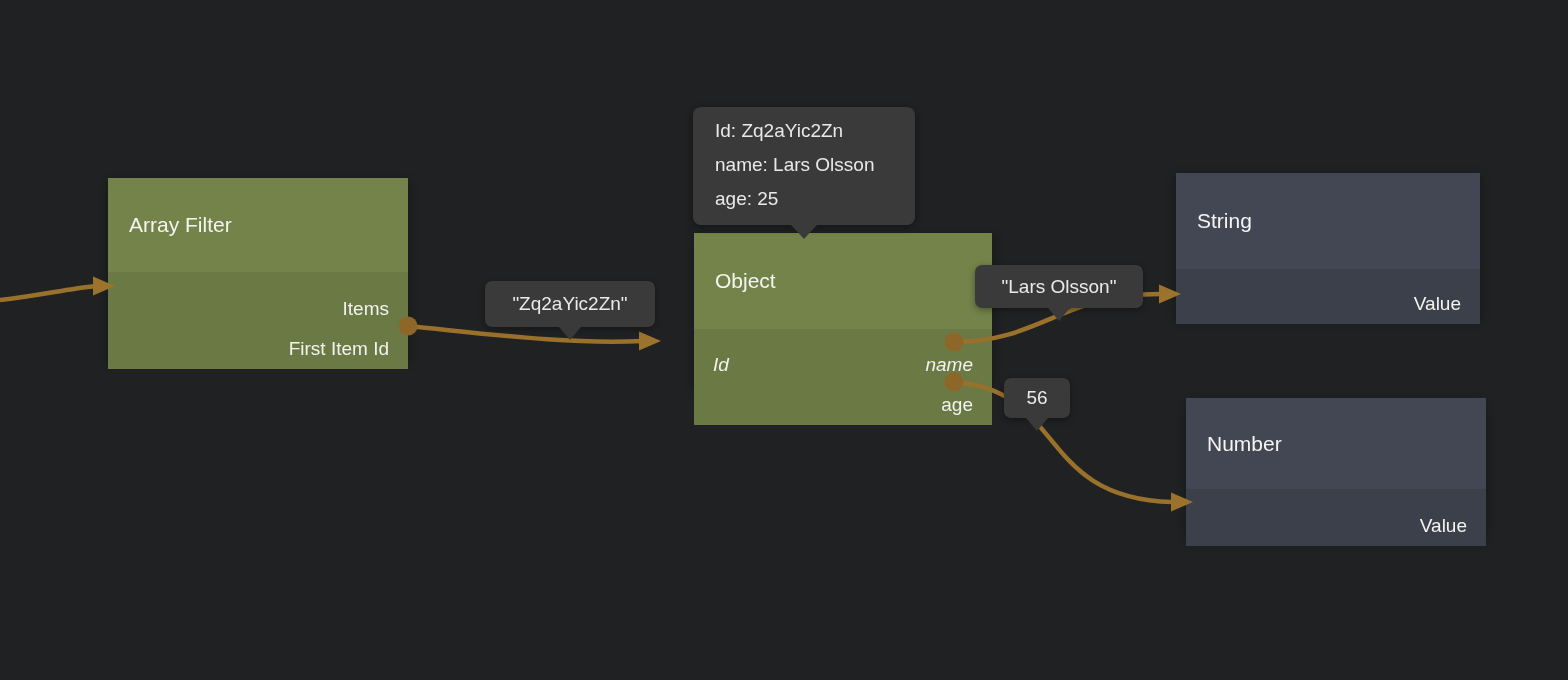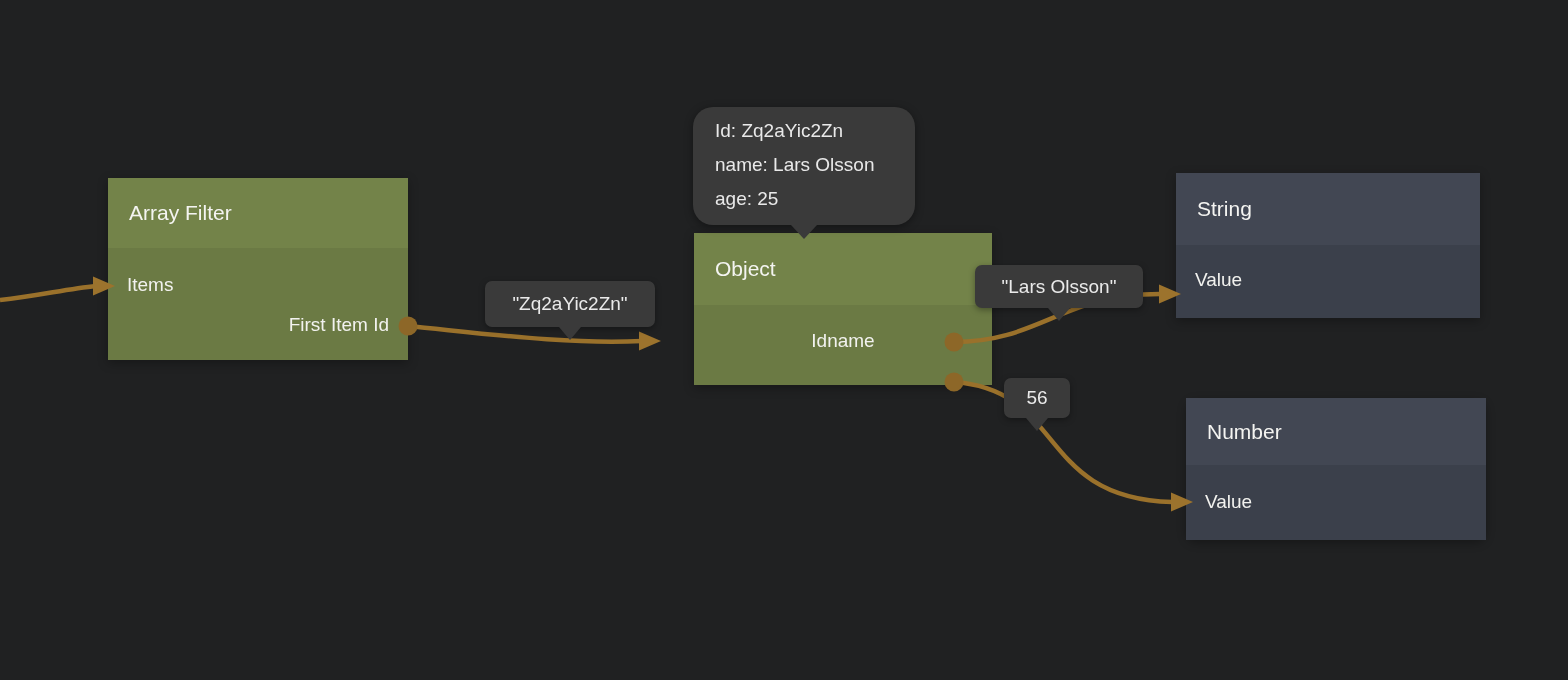--- a/index.html
+++ b/index.html
@@ -1,43 +1,43 @@
 <!DOCTYPE html>
 <html><head>
 <meta charset="utf-8">
 <style>
   html,body{margin:0;padding:0;background:#202122;}
   body{width:1568px;height:680px;overflow:hidden;font-family:"Liberation Sans",sans-serif;}
   .canvas{position:relative;width:1568px;height:680px;background:#202122;}
 
   
   .node{position:absolute;display:flex;flex-direction:column;box-shadow:0 3px 10px rgba(0,0,0,.30);}
-  .node .hd{display:flex;align-items:center;padding:0 21px;font-size:21px;color:#f4f4f1;flex:0 0 auto;}
+  .node .hd{display:flex;align-items:center;padding:12px 21px;font-size:21px;color:#f4f4f1;flex:0 0 auto;}
   .node .bd{flex:1 1 auto;}
   .node.green .hd{background:#738349;}
   .node.green .bd{background:#6b7a44;}
   .node.dark .hd{background:#424753;}
   .node.dark .bd{background:#3b404b;}
   .row{height:40px;display:flex;align-items:center;padding:0 19px;font-size:19px;color:#f2f2ef;}
-  .row.in{justify-content:flex-start;}
+  .row.in{justify-content:flex-end;}
   .row.out{justify-content:flex-end;}
-  .row.both{justify-content:center;}
+  .row.both{justify-content:space-between;font-style:italic;}
 
   
   svg.wires{position:absolute;left:0;top:0;width:1568px;height:680px;z-index:3;pointer-events:none;}
   svg.wires *{pointer-events:auto;}
 
   
   .bubble{position:absolute;z-index:4;background:#3a3a3a;border-radius:7px;color:#eaeaea;
           font-size:19px;display:flex;align-items:center;justify-content:center;
           box-shadow:0 2px 6px rgba(0,0,0,.35);}
   .bubble::after{content:"";position:absolute;top:100%;left:50%;transform:translateX(-50%);
           border-left:11px solid transparent;border-right:11px solid transparent;
           border-top:13px solid #3a3a3a;}
-  .tooltip{position:absolute;z-index:5;background:#3a3a3a;border-radius:20px;color:#e9e9e9;
+  .tooltip{position:absolute;z-index:5;background:#3a3a3a;border-radius:8px;color:#e9e9e9;
           font-size:19px;line-height:34px;padding:7px 20px 9px 22px;
           box-shadow:0 2px 8px rgba(0,0,0,.4);}
   .tooltip::after{content:"";position:absolute;top:100%;left:50%;transform:translateX(-50%);
           border-left:13px solid transparent;border-right:13px solid transparent;
           border-top:14px solid #3a3a3a;}
 </style>
 </head>
 <body>
 
 <div class="canvas">
@@ -74,20 +74,23 @@
 
   <div class="node green" style="left:694px;top:233px;width:298px;height:152px;">
     <div class="hd" style="height:72px;">
       <span>Object</span>
     </div>
     <div class="bd">
       <div class="row both" style="margin-top:16px;">
         <span>Id</span>
         <span>name</span>
       </div>
+      <div class="row out">
+        <span>age</span>
+      </div>
     </div>
   </div>
 
   <div class="node dark" style="left:1176px;top:173px;width:304px;height:145px;">
     <div class="hd" style="height:72px;">
       <span>String</span>
     </div>
     <div class="bd">
       <div class="row in" style="margin-top:15px;">
         <span>Value</span>

